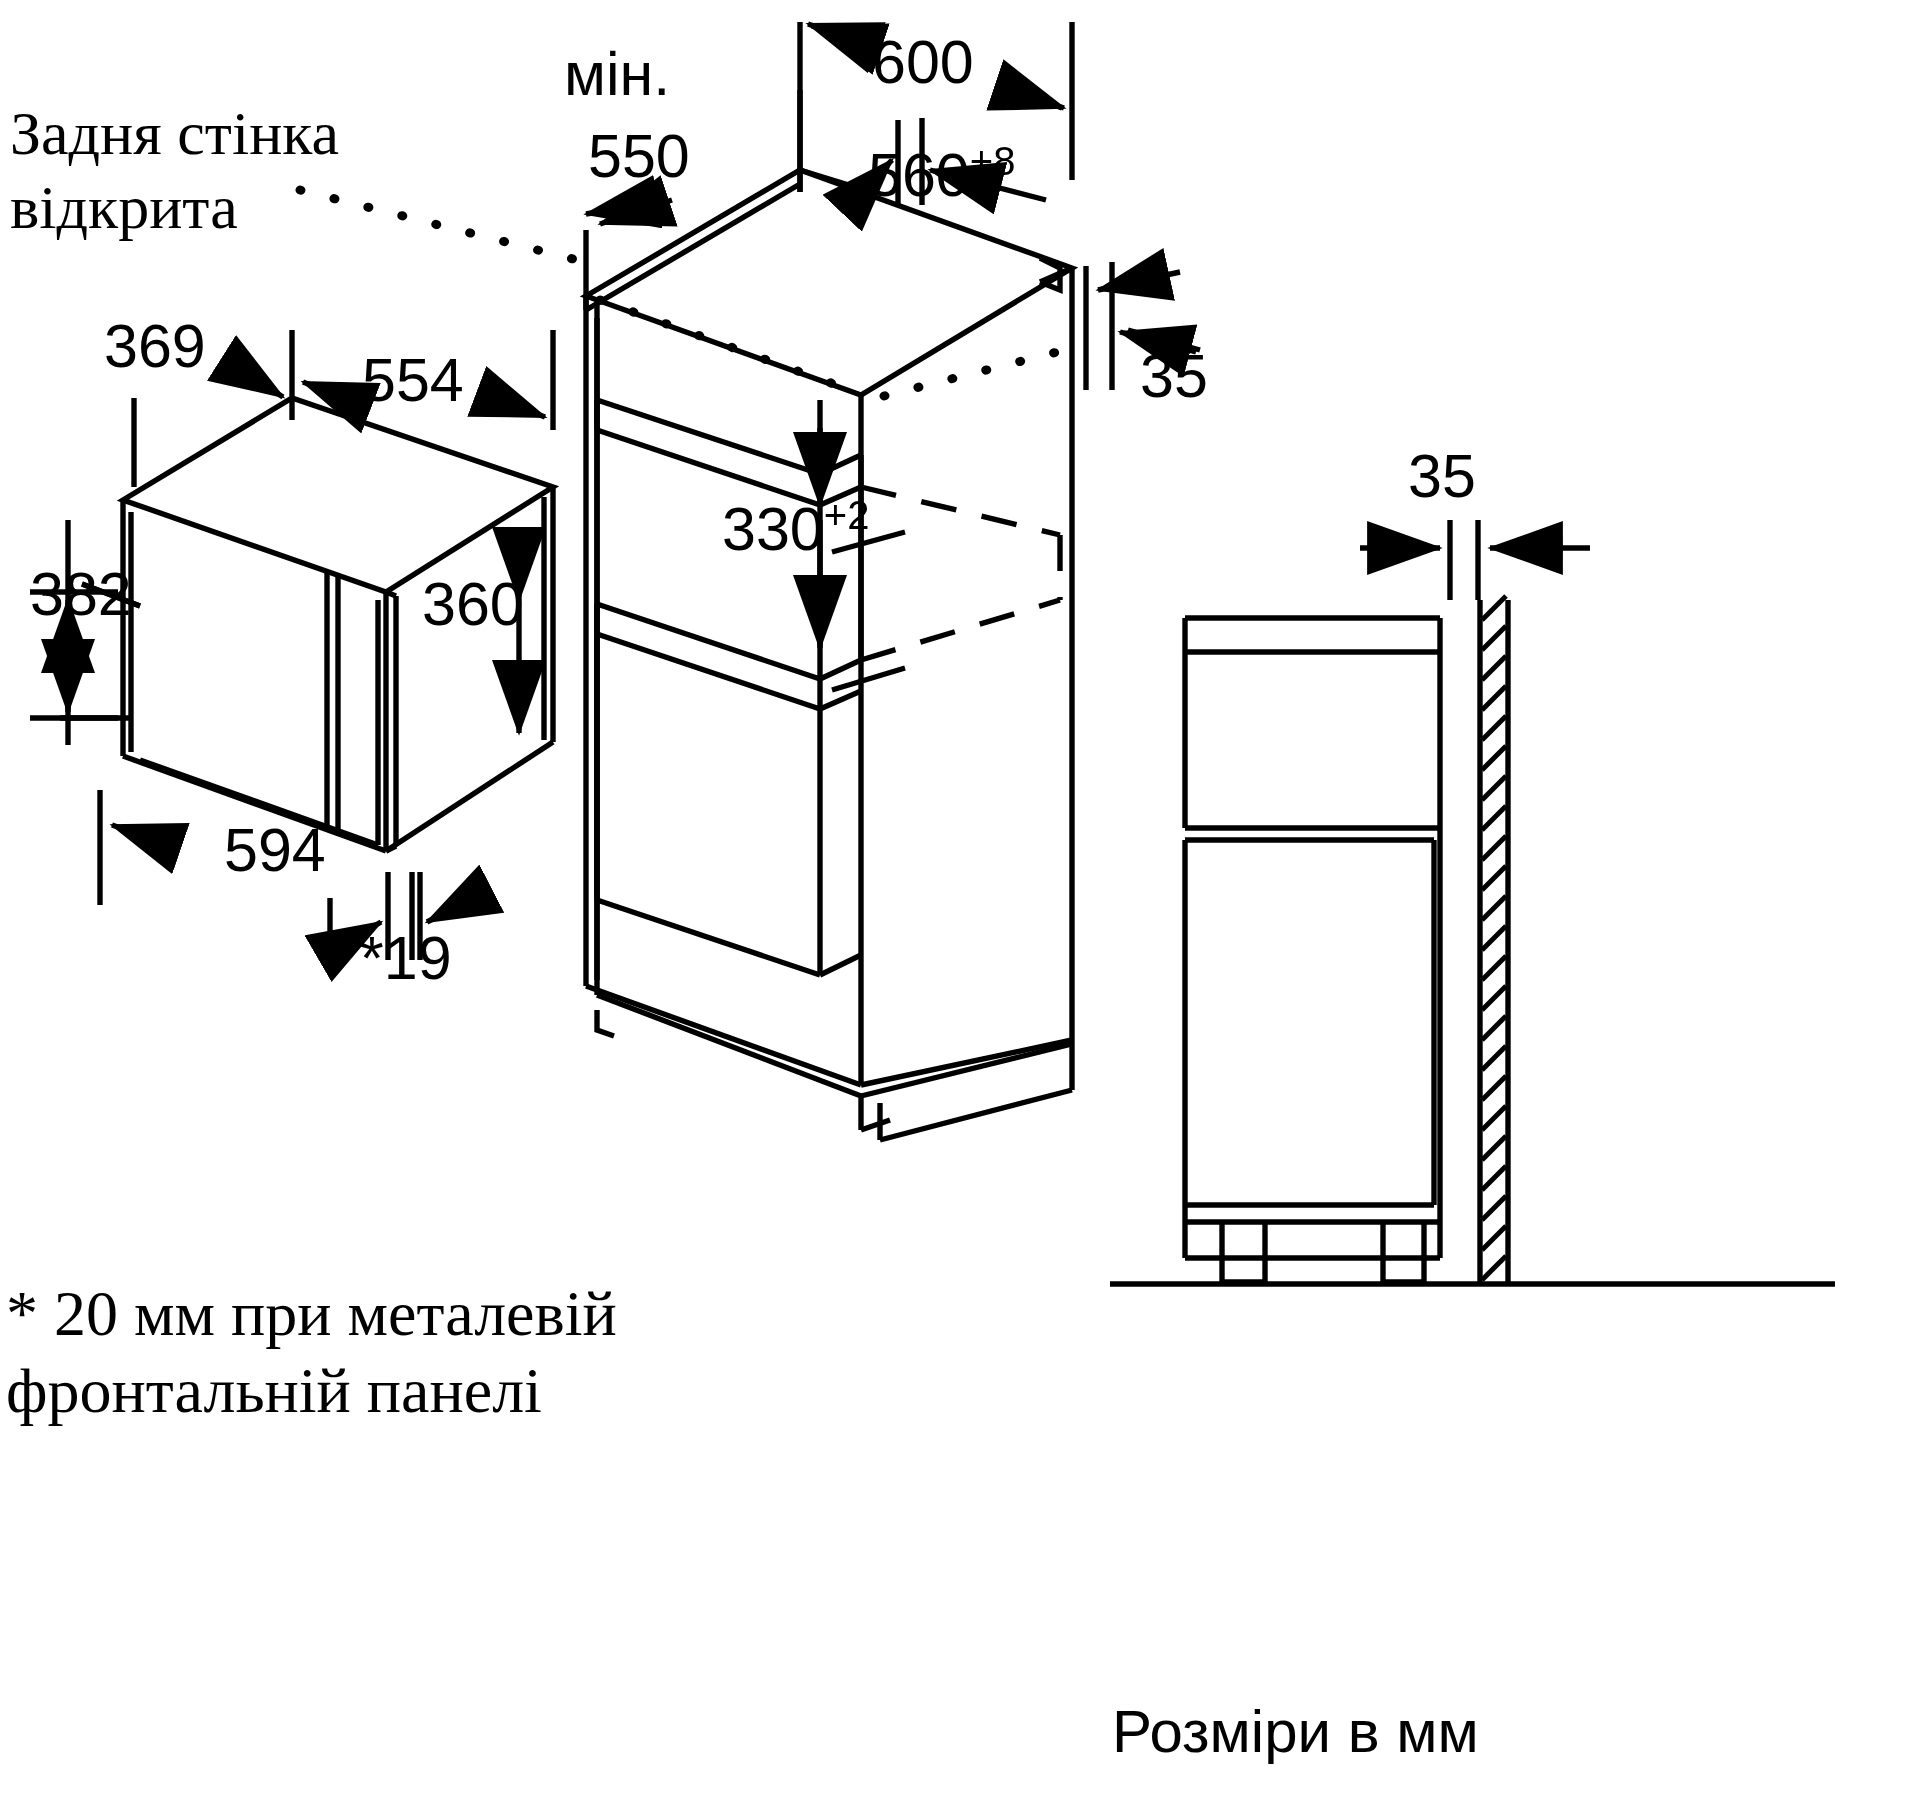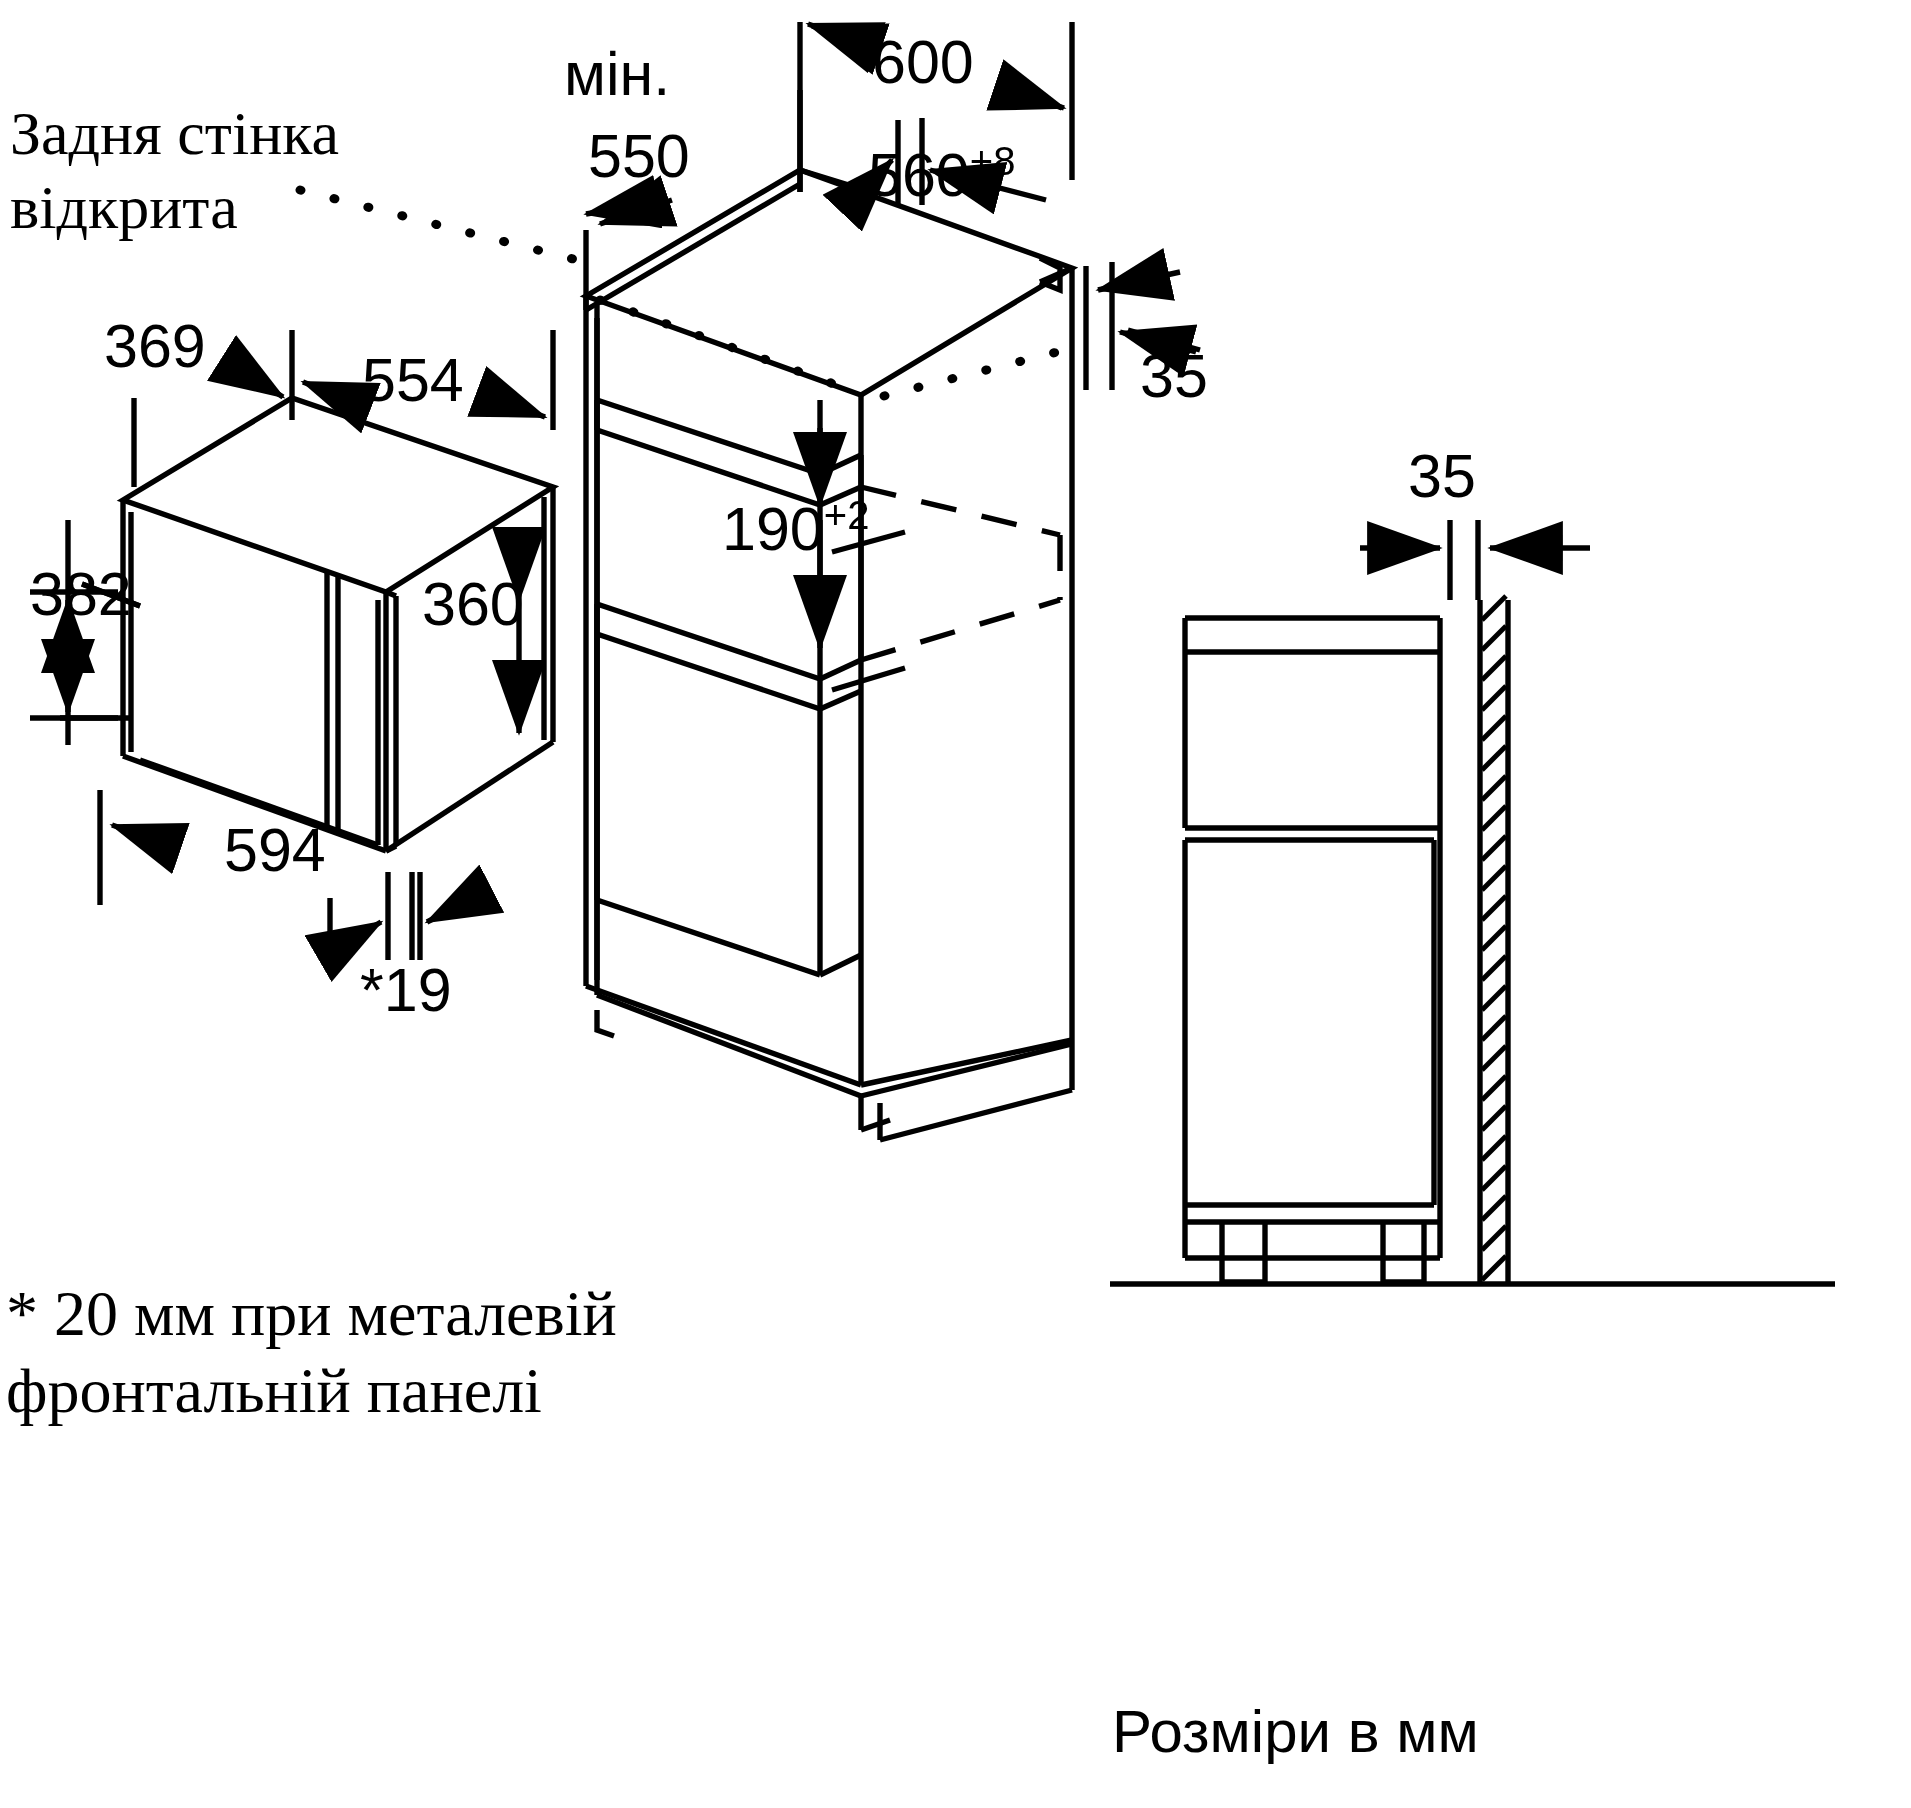--- a/index.html
+++ b/index.html
@@ -315,34 +315,34 @@
 
   <div class="txt num" style="left:872px;top:30px;">600</div>
 
   <div class="txt num" style="left:868px;top:140px;">
     <span>560</span><span class="num-sup">+8</span>
   </div>
 
   <div class="txt num" style="left:1140px;top:344px;">35</div>
 
   <div class="txt num" style="left:722px;top:494px;">
-    <span>190</span><span class="num-sup">+2</span>
+    <span>330</span><span class="num-sup">+2</span>
   </div>
 
   <div class="txt num" style="left:104px;top:314px;">369</div>
 
   <div class="txt num" style="left:362px;top:348px;">554</div>
 
   <div class="txt num" style="left:0px;top:562px;padding-left:30px;">382</div>
 
   <div class="txt num" style="left:422px;top:572px;">360</div>
 
   <div class="txt num" style="left:188px;top:818px;margin-left:36px;">594</div>
 
-  <div class="txt num" style="left:360px;top:958px;text-align:right;">*19</div>
+  <div class="txt num" style="left:360px;top:926px;text-align:right;">*19</div>
 
   <div class="txt num" style="left:1408px;top:444px;">35</div>
 
   <div class="txt foot two-line" style="left:6px;top:1276px;">
     <div>* 20 мм при металевій</div>
     <div>фронтальній панелі</div>
   </div>
 
   <div class="txt unit" style="left:1112px;top:1700px;">Розміри в мм</div>
 

